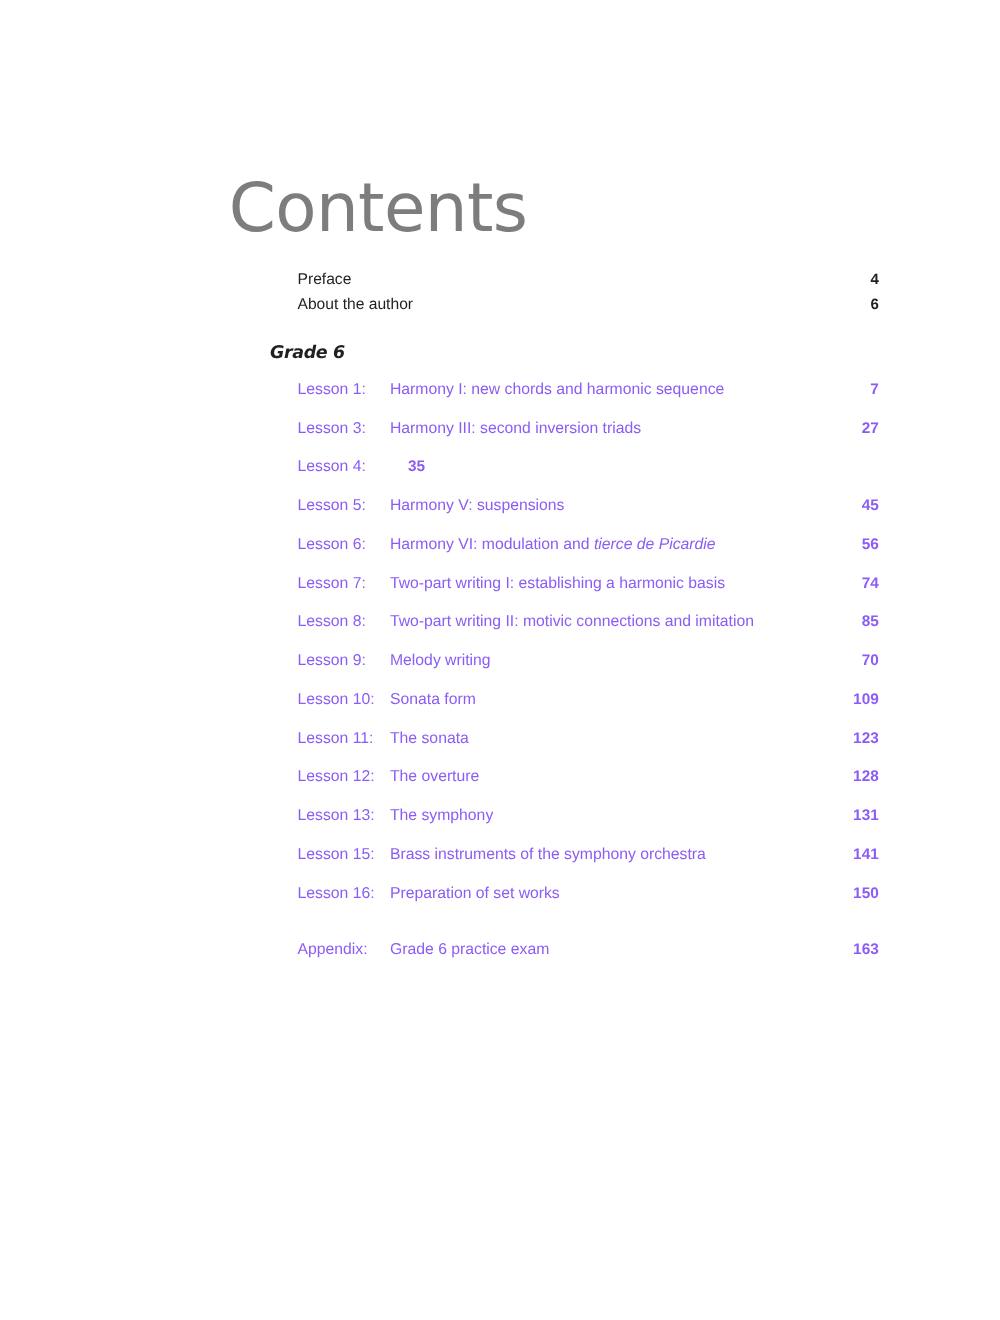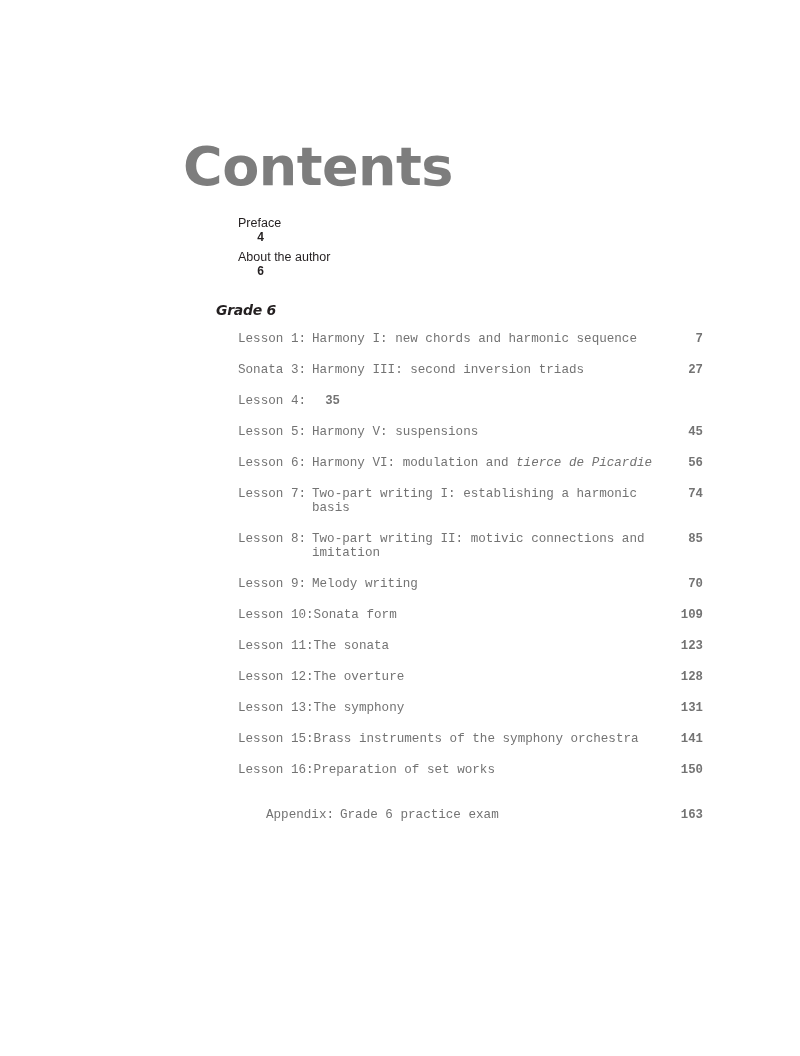--- a/index.html
+++ b/index.html
@@ -23,41 +23,40 @@
     background: #fff;
   }
   .content-area {
     position: absolute;
     left: 183px;
     top: 140px;
     width: 520px;
   }
   .toc-title {
     font-size: 54px;
-    font-weight: bold;
+    font-weight: normal;
     color: #7d7d7d;
     letter-spacing: -0.5px;
     line-height: 1.0;
     margin: 0 0 22px 0;
     font-family: "DejaVu Sans", sans-serif;
   }
   .front-list {
     margin: 0 0 0 55px;
     width: 465px;
   }
   .row {
     display: flex;
     align-items: baseline;
     width: 100%;
   }
   .front-row {
     margin-bottom: 6px;
     font-size: 12.5px;
     color: #231f20;
-    flex-direction: column;
   }
   .front-label {
     flex: 1 1 auto;
   }
   .front-page {
     flex: 0 0 auto;
     font-weight: bold;
     font-size: 12px;
     text-align: right;
     min-width: 26px;
@@ -71,22 +70,21 @@
     font-family: "DejaVu Sans", sans-serif;
     letter-spacing: -0.3px;
   }
   .lesson-list {
     margin: 0 0 0 55px;
     width: 465px;
   }
   .lesson-row {
     margin-bottom: 17px;
     font-size: 12.6px;
-    color: #737373;
-    font-family: Liberation Mono, monospace;
+    color: #8b5cf6;
   }
   .lesson-num {
     flex: 0 0 74px;
     white-space: nowrap;
   }
   .lesson-title {
     flex: 1 1 auto;
     padding-right: 8px;
   }
   .lesson-title em {
@@ -98,21 +96,20 @@
     font-size: 12.3px;
     text-align: right;
     min-width: 28px;
   }
   .appendix-row {
     margin-top: 31px;
   }
   .appendix-num {
     flex: 0 0 74px;
     white-space: nowrap;
-    margin-left: 28px;
   }
 </style>
 </head>
 <body>
 
 <div class="page">
   <div class="content-area">
 
     <h1 class="toc-title">Contents</h1>
 
@@ -132,21 +129,21 @@
     <div class="lesson-list">
 
       <div class="row lesson-row">
         <span class="lesson-num">Lesson 1:</span>
         <span class="lesson-title">Harmony I: new chords and harmonic sequence</span>
         <span class="lesson-page">7</span>
       </div>
 
 
       <div class="row lesson-row">
-        <span class="lesson-num">Sonata 3:</span>
+        <span class="lesson-num">Lesson 3:</span>
         <span class="lesson-title">Harmony III: second inversion triads</span>
         <span class="lesson-page">27</span>
       </div>
 
       <div class="row lesson-row">
         <span class="lesson-num">Lesson 4:</span>
         <span class="lesson-page">35</span>
       </div>
 
       <div class="row lesson-row">

